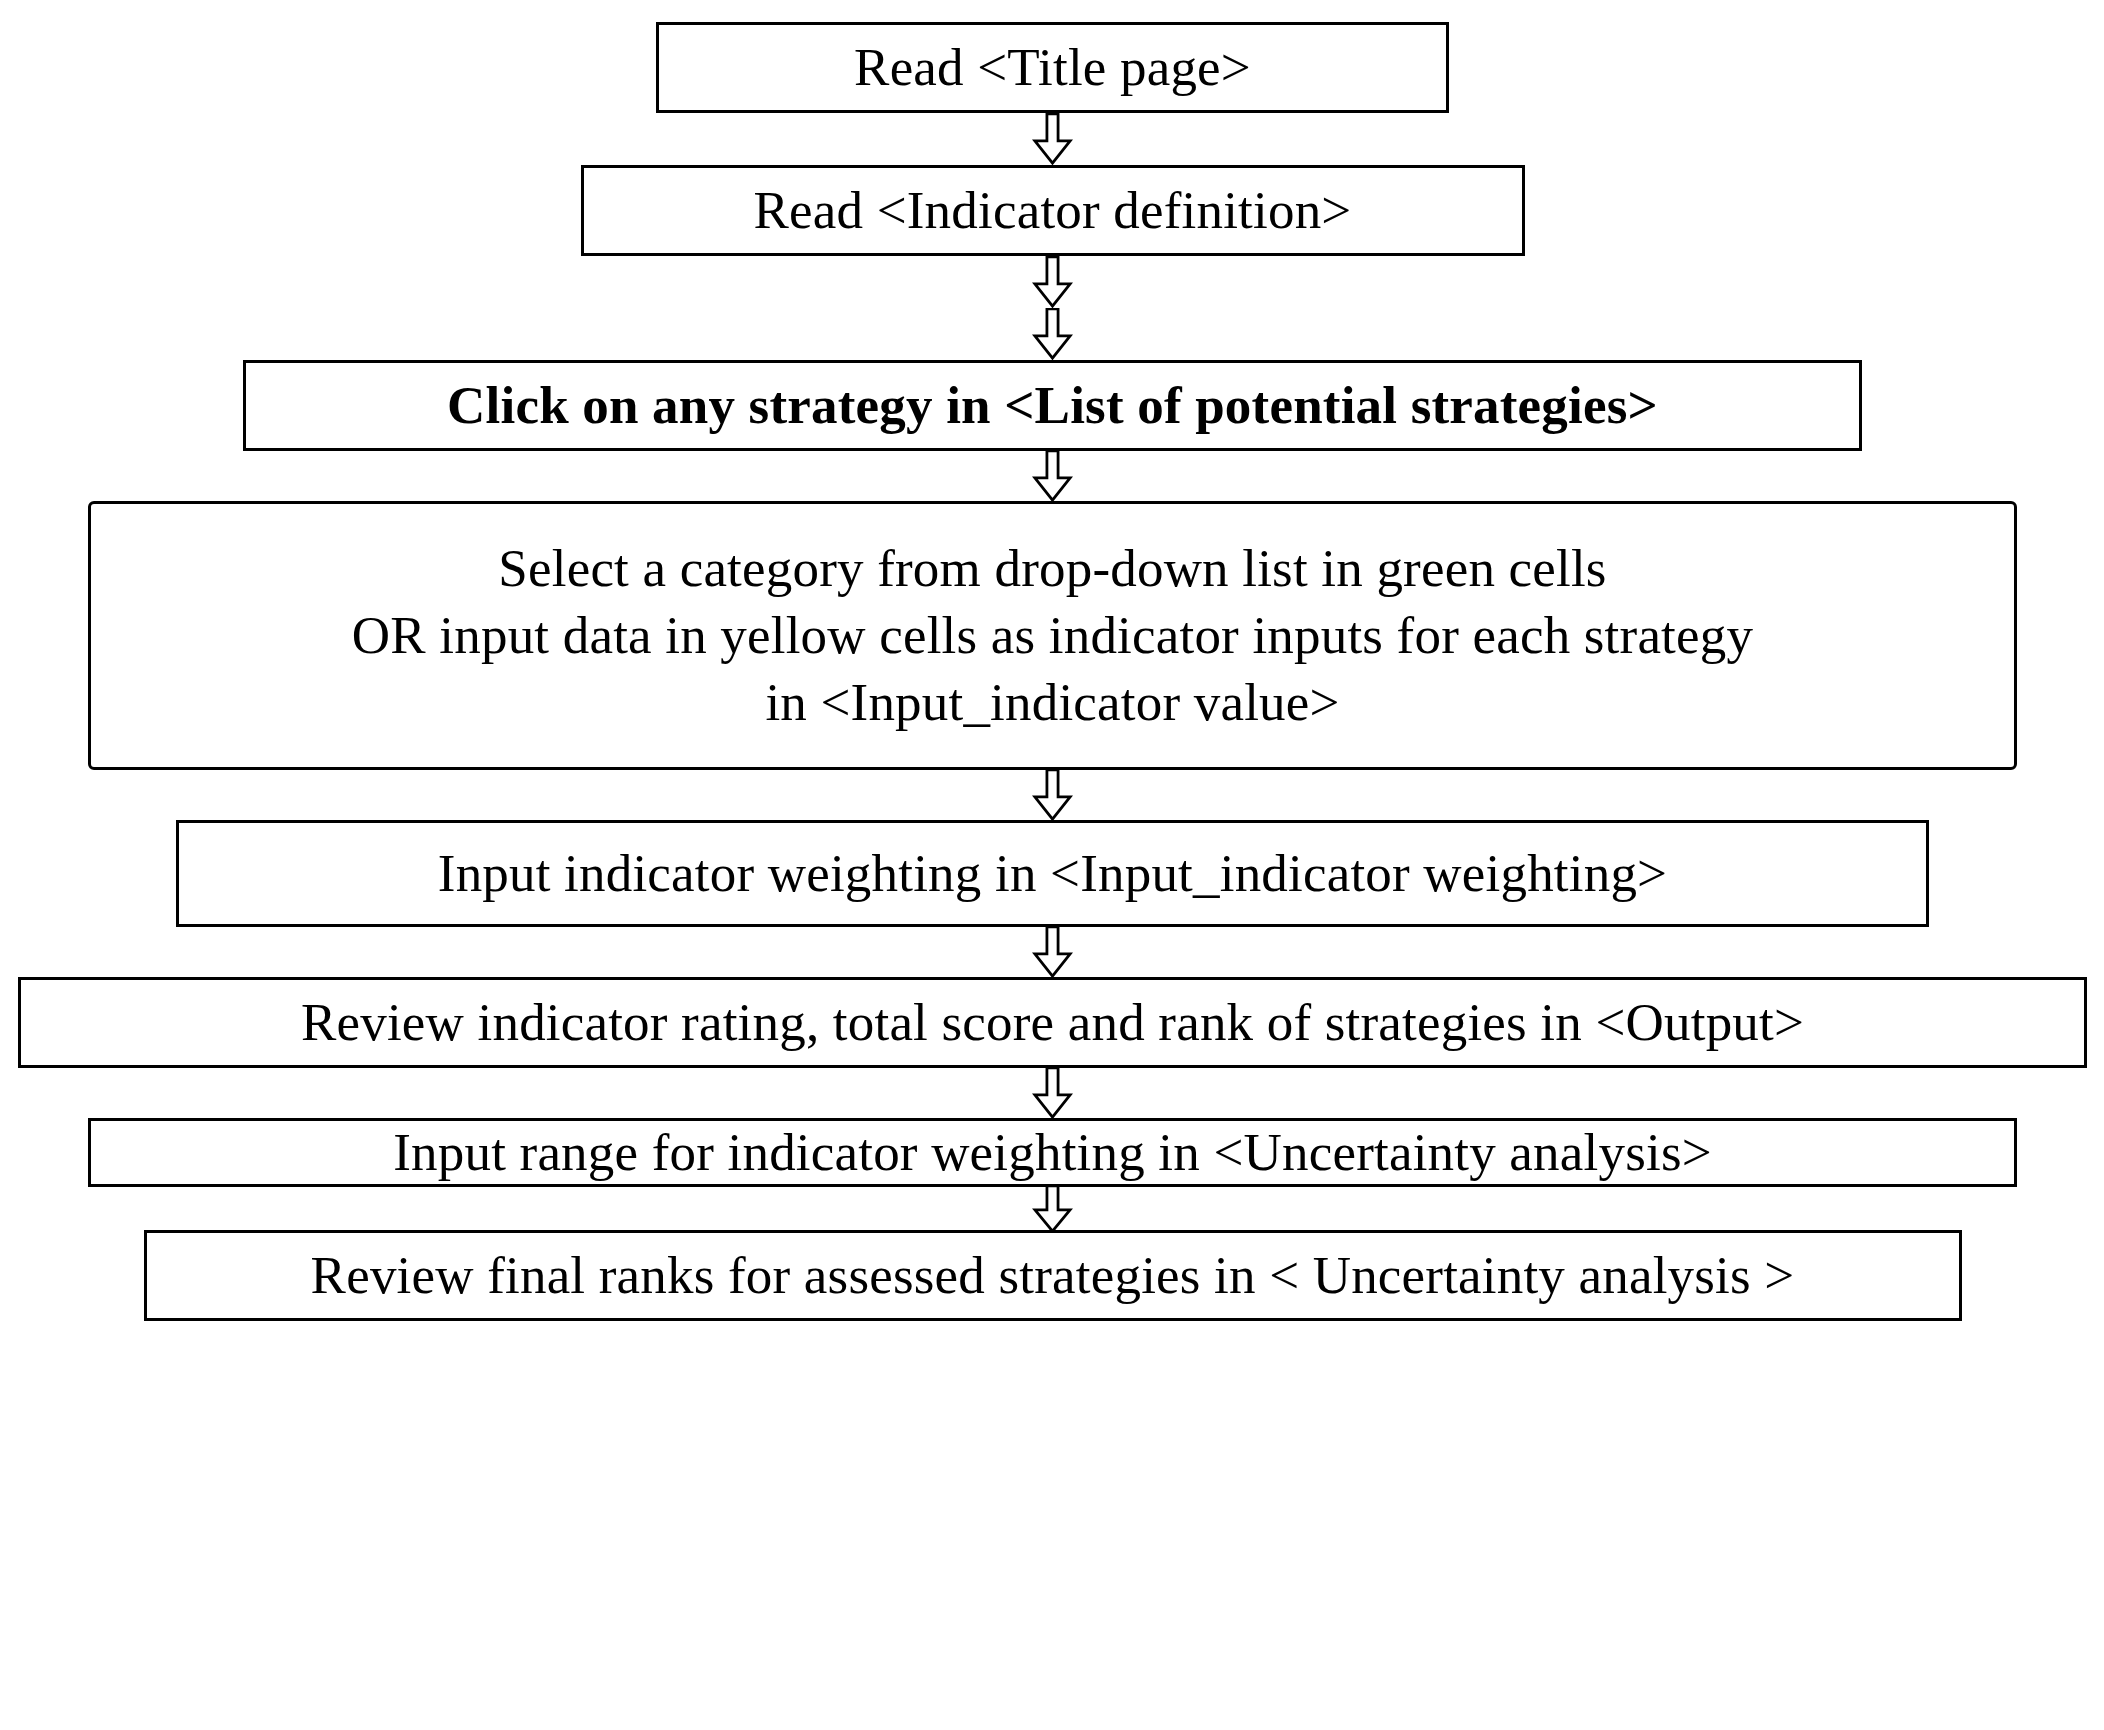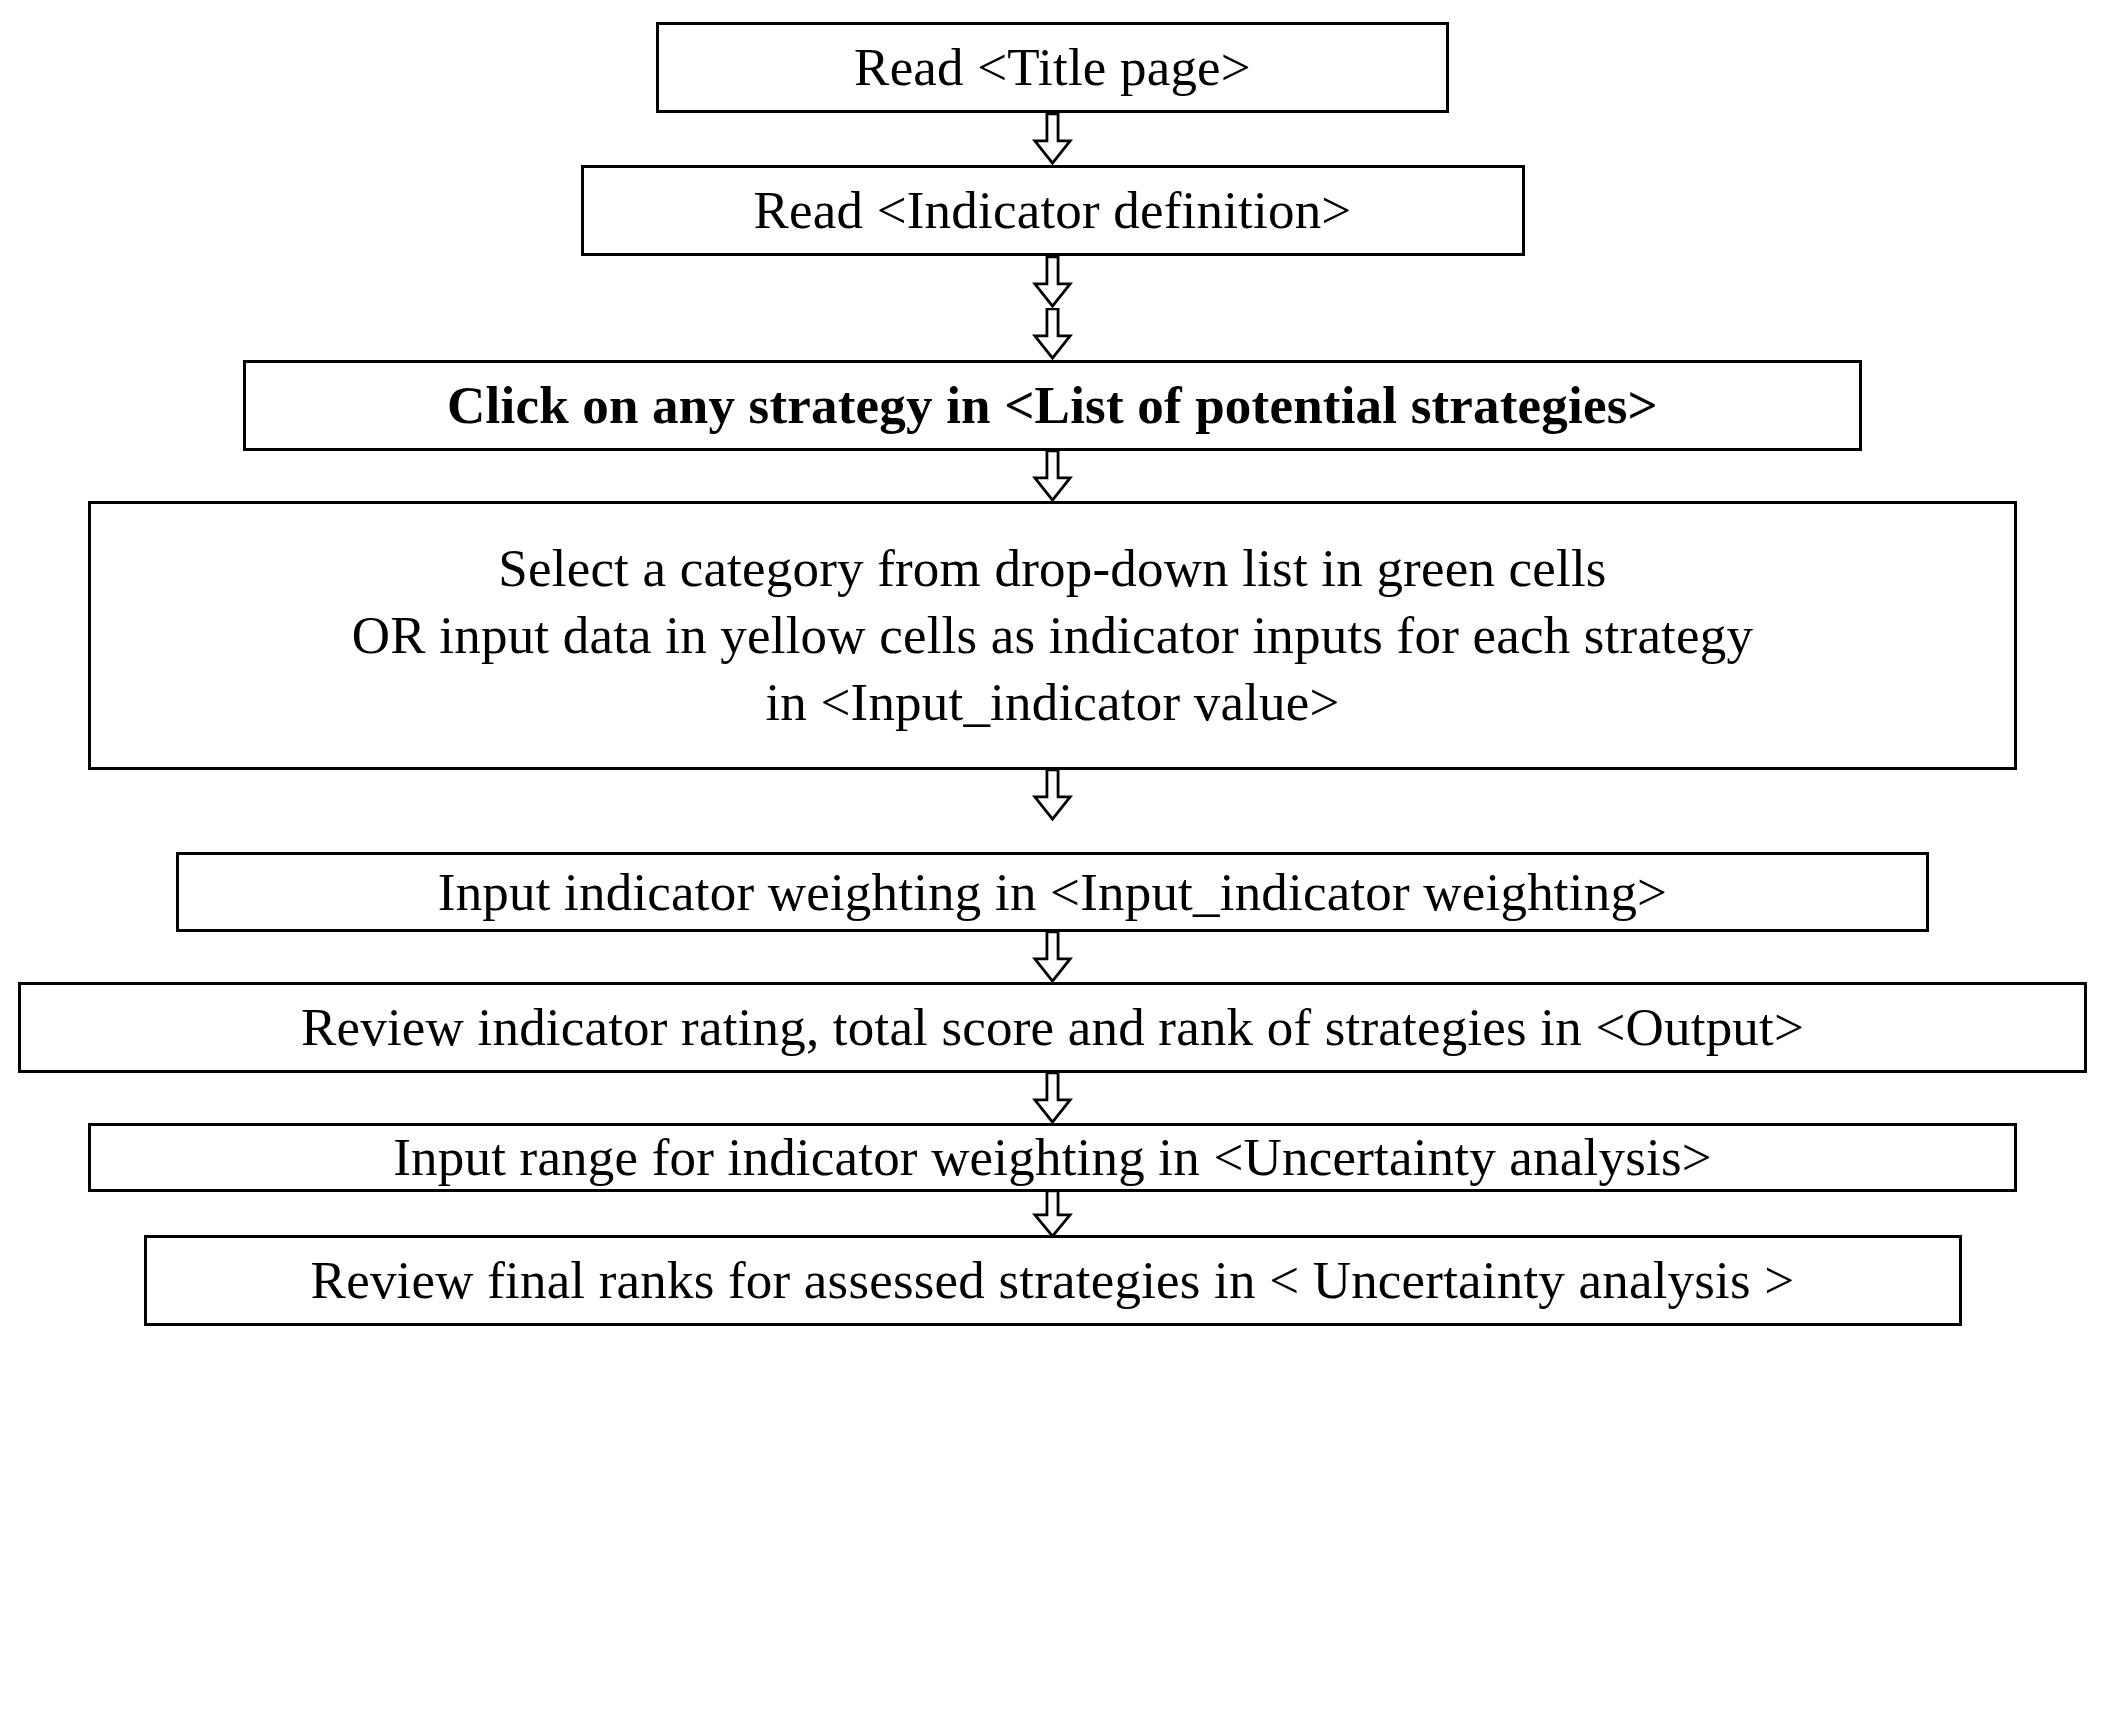--- a/index.html
+++ b/index.html
@@ -49,22 +49,22 @@
     height: 54px;
   }
   .arrow-wrap svg {
     display: block;
   }
   
   .n0 { width: 793px; height: 91px; }
   .n1 { width: 944px; height: 91px; }
   .n2 { width: 1479px; height: 91px; }
   .n3 { width: 1619px; height: 91px; font-weight: bold; }
-  .n4 { width: 1929px; height: 269px; }
-  .n5 { width: 1753px; height: 80px; margin-top: 32px; }
+  .n4 { width: 1929px; height: 269px; border-radius: 6px; }
+  .n5 { width: 1753px; height: 107px; }
   .n6 { width: 2069px; height: 91px; }
   .n7 { width: 1929px; height: 69px; }
   .n8 { width: 1818px; height: 91px; }
 
   .a0 { height: 52px; }
   .a1 { height: 52px; }
   .a2 { height: 52px; }
   .a3 { height: 50px; }
   .a4 { height: 50px; }
   .a5 { height: 50px; }

